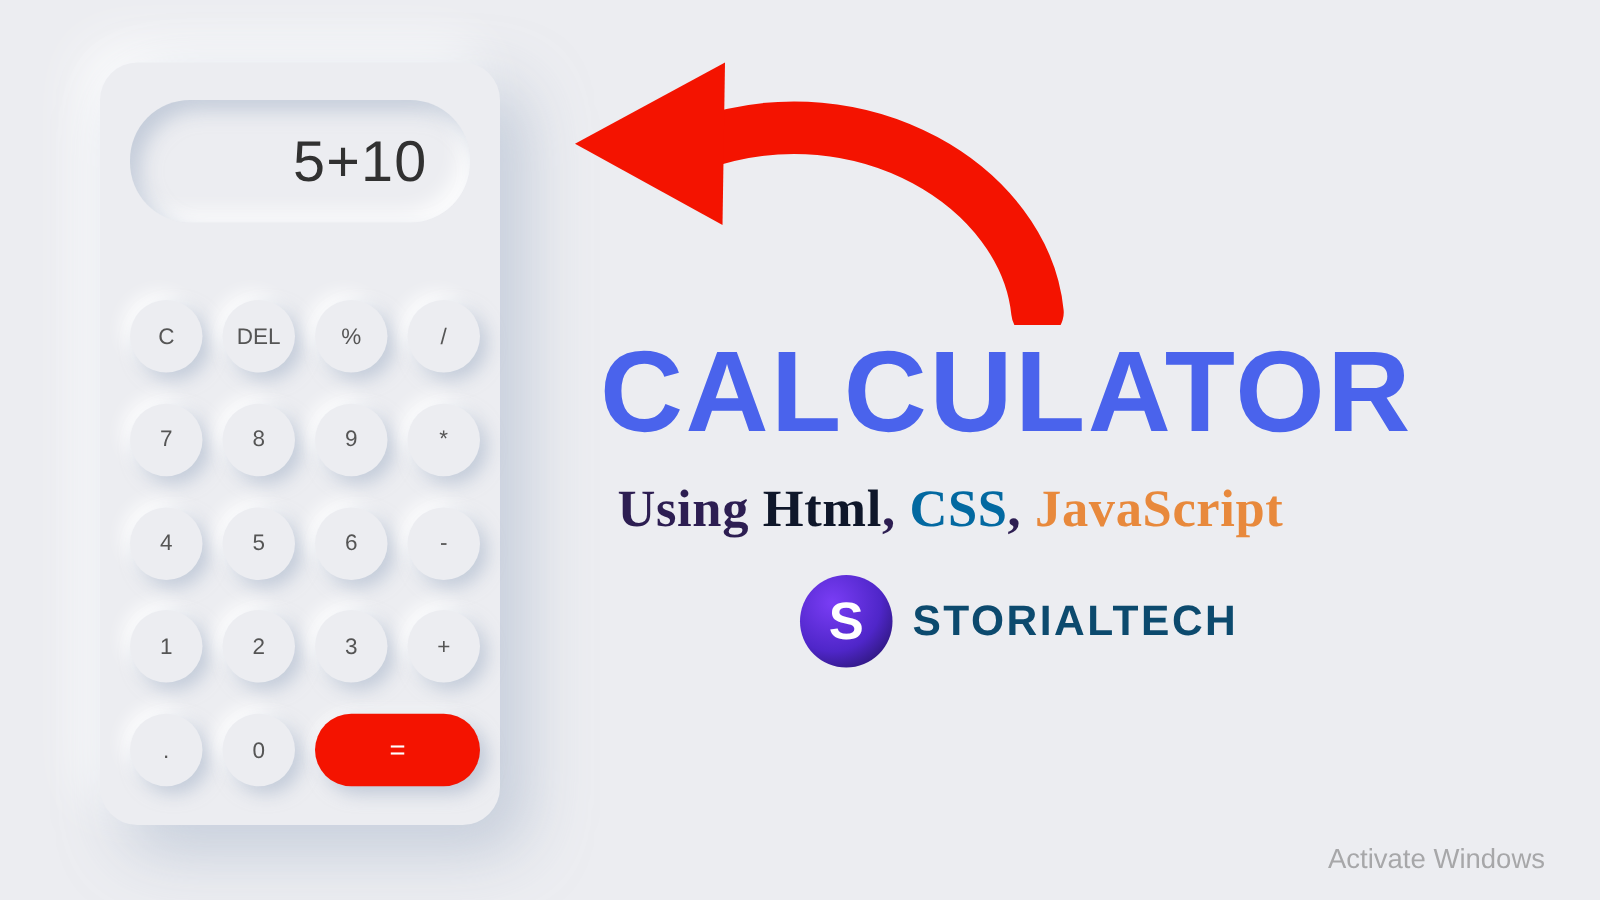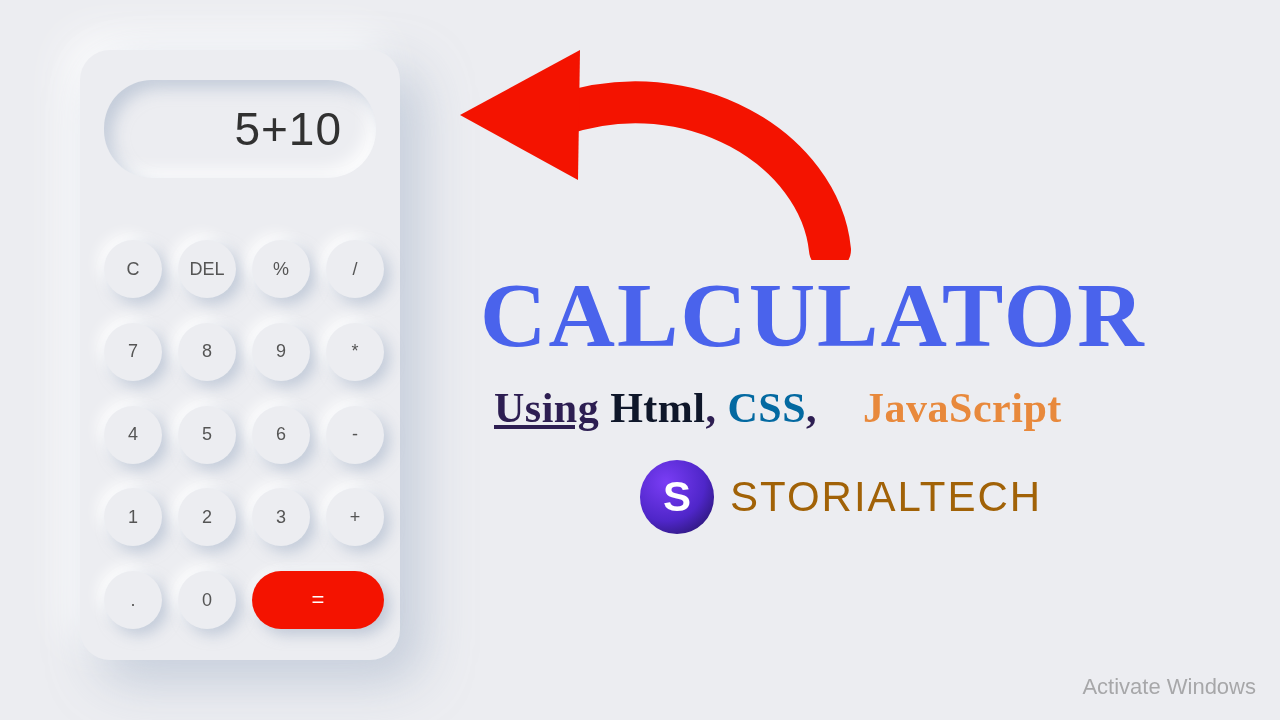--- a/index.html
+++ b/index.html
@@ -92,40 +92,40 @@
 
   
   .headline {
     position: absolute;
     left: 480px;
     top: 262px;
     font-size: 92px;
     font-weight: 900;
     letter-spacing: 2px;
     color: #4a63ec;
-    font-family: Liberation Serif, serif;
+    font-family: Liberation Sans, sans-serif;
     text-transform: uppercase;
     text-align: right;
   }
 
   
   .subtitle {
     position: absolute;
     left: 494px;
     top: 384px;
     font-size: 42px;
     font-family: Georgia, "Times New Roman", serif;
     font-weight: 700;
     white-space: nowrap;
     letter-spacing: .5px;
   }
-  .word-using { color: #2d1e52; text-decoration: underline; }
+  .word-using { color: #2d1e52; }
   .word-html  { color: #0f172a; }
   .word-css   { color: #0369a1; }
-  .word-js    { color: #e8893c; margin-left: 35px; }
+  .word-js    { color: #e8893c; }
   .comma      { color: #2d1e52; }
 
   
   .brand {
     position: absolute;
     left: 640px;
     top: 460px;
     display: flex;
     align-items: center;
     gap: 16px;
@@ -137,31 +137,31 @@
     background: radial-gradient(circle at 35% 30%, #7a3df5 0%, #4f26c9 55%, #1a0f4e 100%);
     display: flex;
     align-items: center;
     justify-content: center;
     color: #fff;
     font-size: 42px;
     font-weight: 900;
     font-family: "Arial Black", Arial, sans-serif;
   }
   .brand-text {
-    font-size: 42px;
-    font-weight: 400;
+    font-size: 34px;
+    font-weight: 700;
     letter-spacing: 2px;
-    color: #a16207;
+    color: #0c4a6e;
     font-family: "Arial Black", Arial, sans-serif;
   }
 
   
   .watermark {
     position: absolute;
-    right: 24px;
+    right: 44px;
     bottom: 18px;
     font-size: 22px;
     color: #6f6f6f;
     opacity: .55;
     font-family: "Segoe UI", Arial, sans-serif;
     line-height: 1.3;
   }
   .watermark .line1 { font-size: 22px; }
   .watermark .line2 { font-size: 17px; }
 </style>

